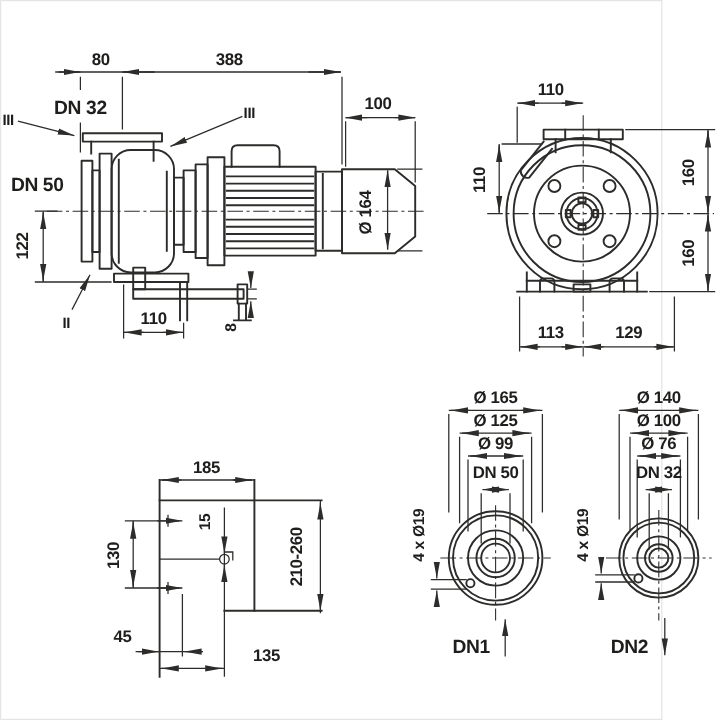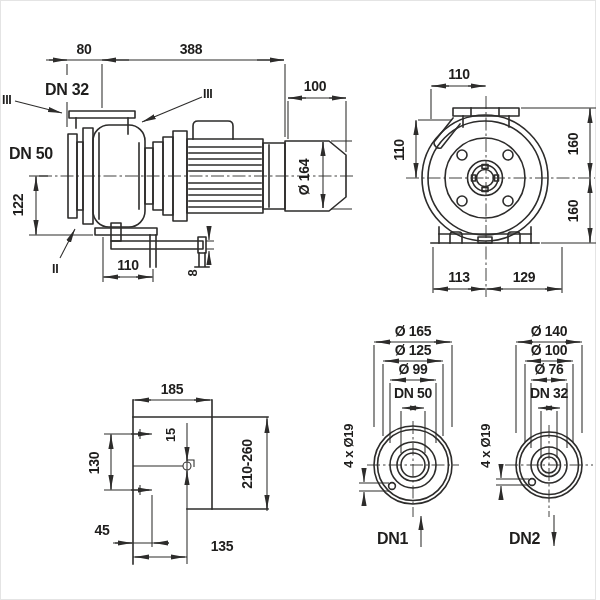--- a/index.html
+++ b/index.html
@@ -1,16 +1,16 @@
 <!DOCTYPE html>
 <html><head>
 <meta charset="utf-8">
 <style>
   html,body{margin:0;padding:0;background:#ffffff;}
-  .canvas{position:relative;width:596px;height:600px;background:#ffffff;border:1px solid #e4e4e4;box-sizing:border-box;
+  .canvas{position:relative;width:552px;height:600px;background:#ffffff;border:1px solid #e4e4e4;box-sizing:border-box;
           font-family:"Liberation Sans",sans-serif;}
   svg{display:block;}
   .o{fill:none;stroke:#2d2c2b;stroke-width:1.6;stroke-linejoin:round;stroke-linecap:square;}
   .d{fill:none;stroke:#2d2c2b;stroke-width:1.05;stroke-linecap:butt;}
   .a{marker-end:url(#ah);}
   .cl{fill:none;stroke:#2d2c2b;stroke-width:0.9;stroke-dasharray:13 3 2.5 3;}
   text{fill:#1f1e1d;font-family:"Liberation Sans",sans-serif;font-weight:bold;letter-spacing:-0.3px;}
   .t14{font-size:14px;}
   .t16{font-size:16px;}
   .t13{font-size:13px;}

